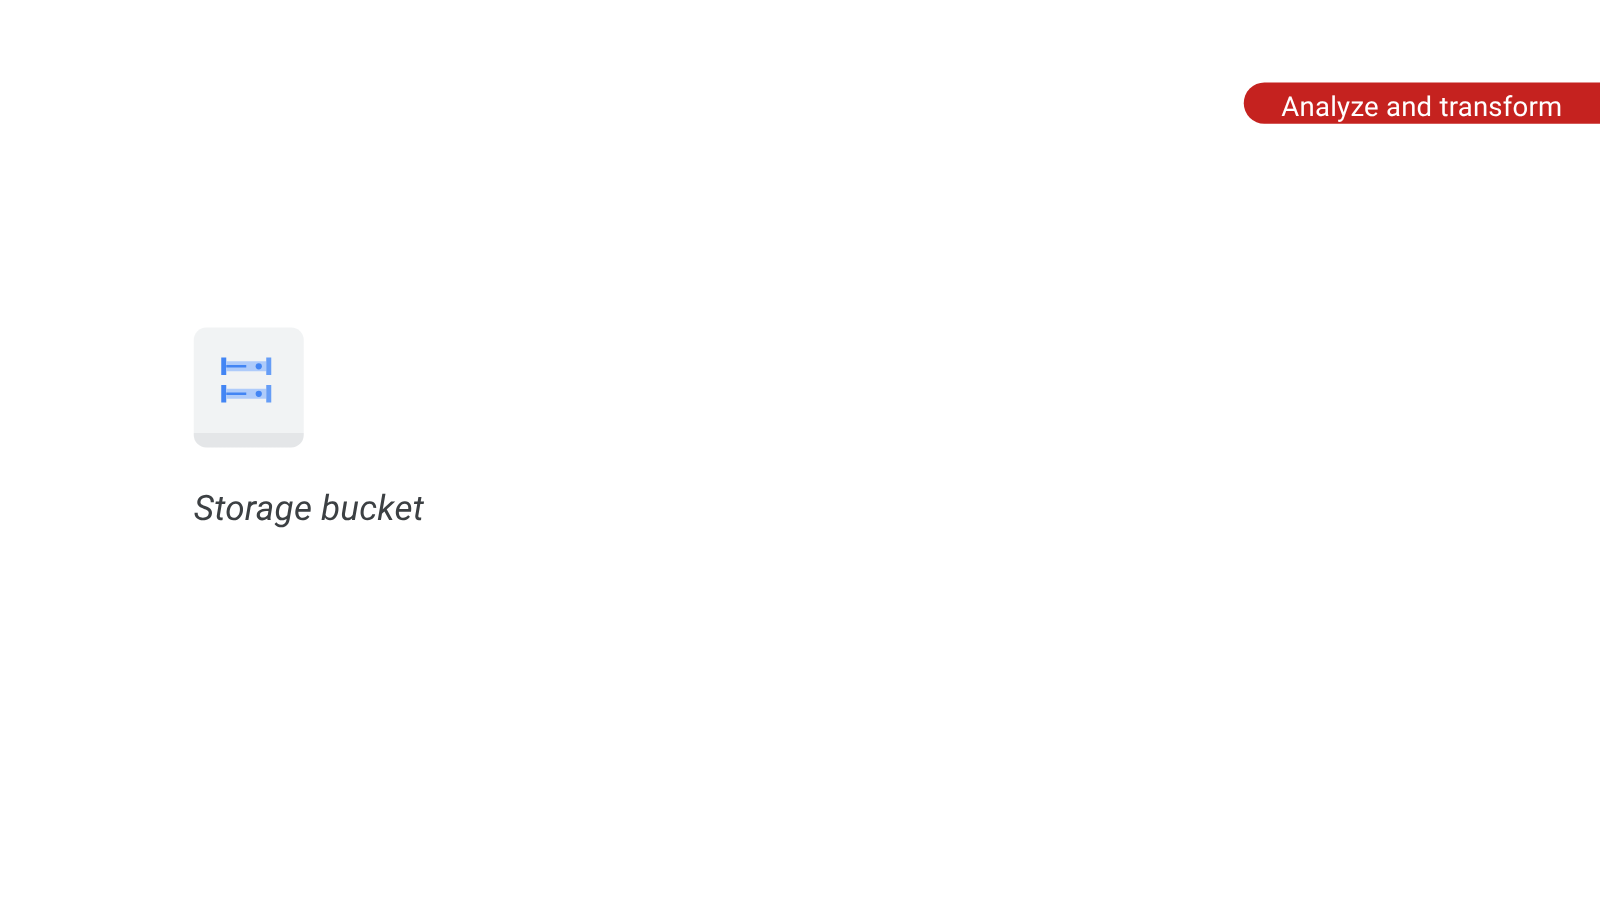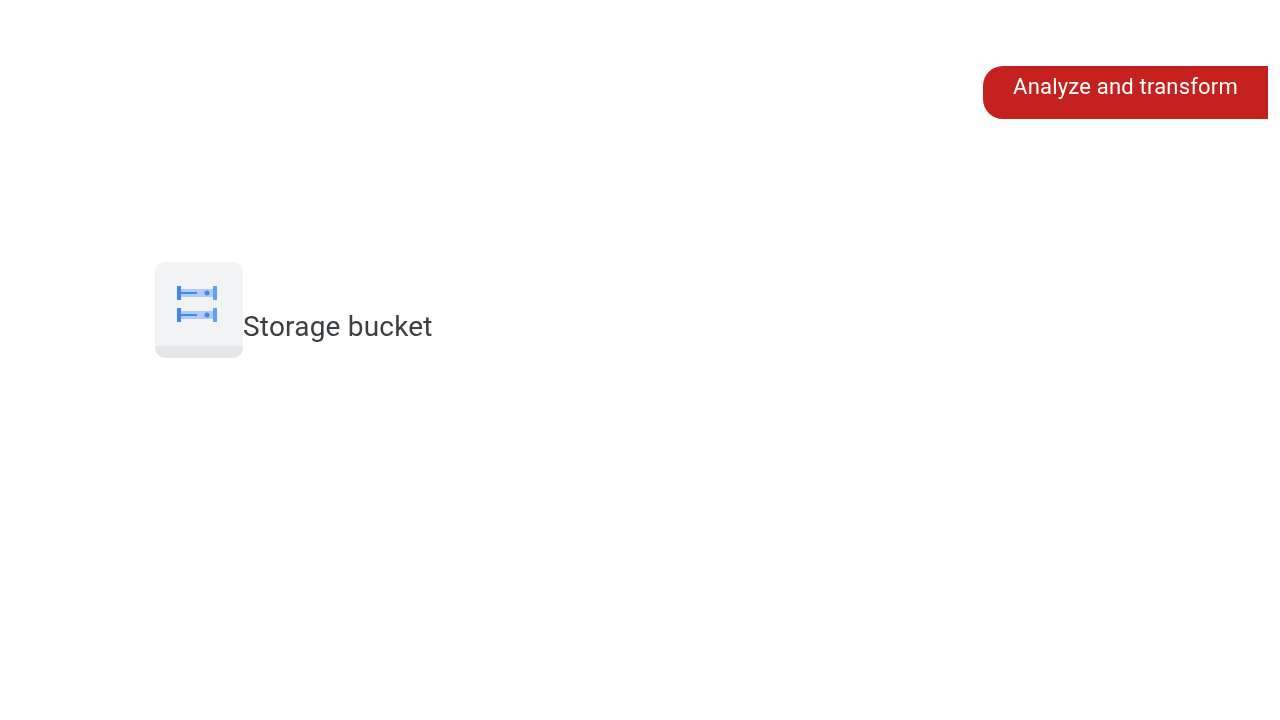--- a/index.html
+++ b/index.html
@@ -13,37 +13,37 @@
       height: 720px;
       background: #ffffff;
       font-family: 'Google Sans', 'Roboto', Arial, sans-serif;
       position: relative;
       overflow: hidden;
     }
     
     .badge {
       position: absolute;
       top: 66px;
-      right: 12px;
+      right: 0;
       background: #c5221f;
       color: #ffffff;
       font-size: 22px;
       font-weight: 400;
-      padding: 8px 30px 20px 30px;
+      padding: 8px 30px 0 30px;
       border-radius: 20px 0 0 20px;
       letter-spacing: 0.2px;
     }
     
     .resource-item {
       position: absolute;
       left: 155px;
       top: 262px;
       display: flex;
-      flex-direction: row;
-      align-items: center;
+      flex-direction: column;
+      font-style: italic;
     }
     
     .icon-tile {
       width: 88px;
       height: 96px;
       background: linear-gradient(to bottom, #f1f3f4 0%, #f1f3f4 88%, #e4e6e8 88%, #e4e6e8 100%);
       border-radius: 10px;
       display: flex;
       align-items: center;
       justify-content: center;

